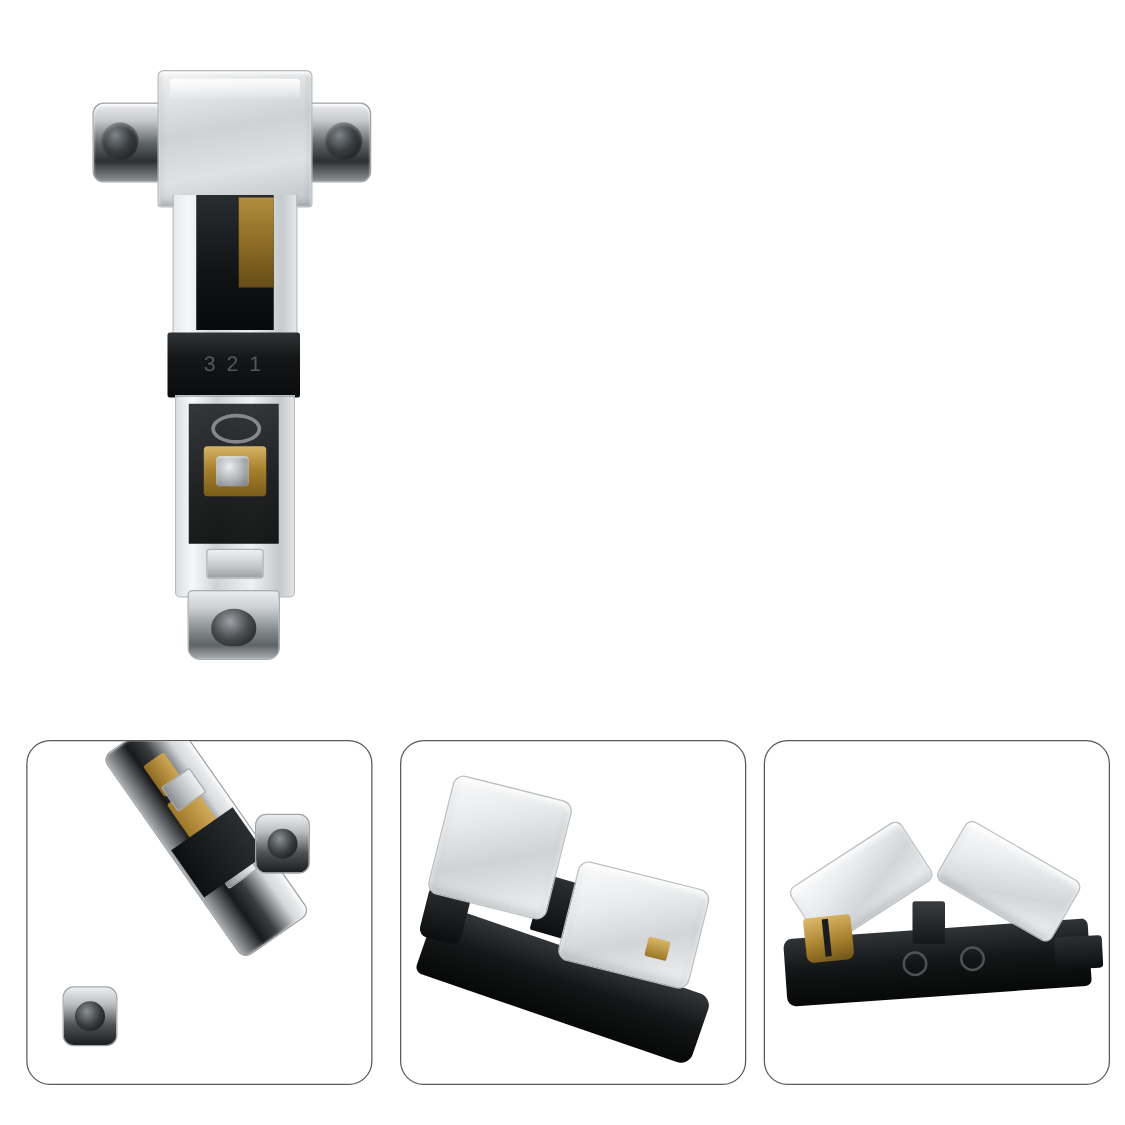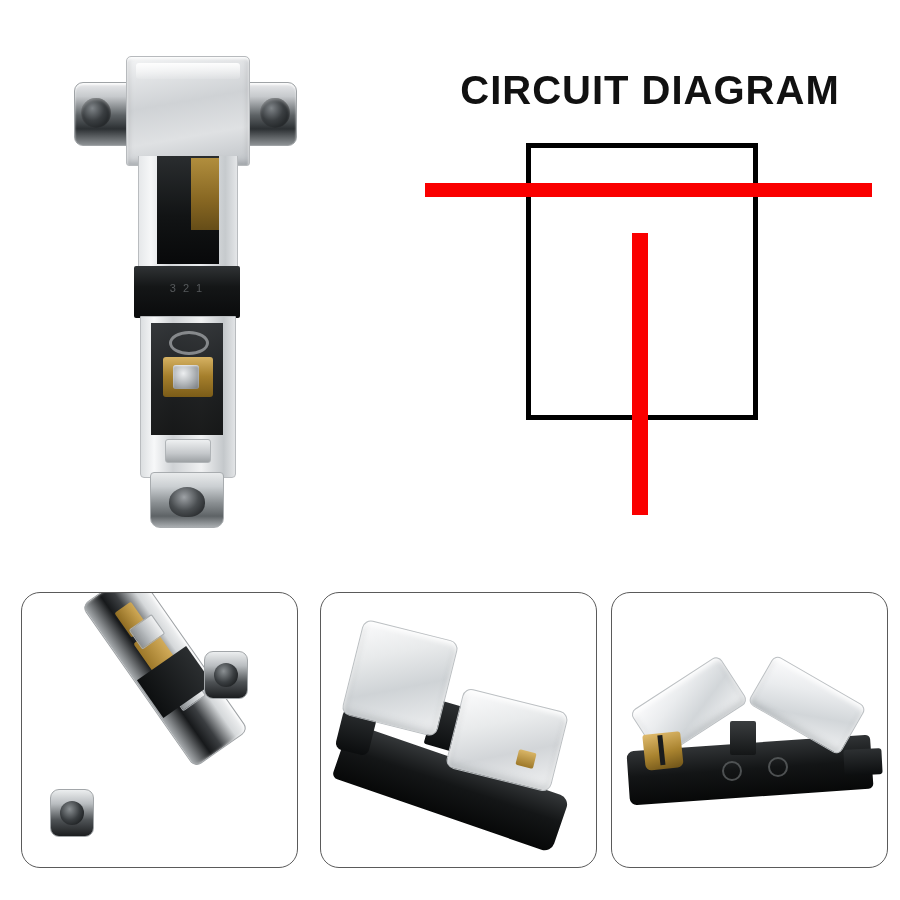--- a/index.html
+++ b/index.html
@@ -137,21 +137,21 @@
     width: 106px; height: 52px;
     background: linear-gradient(180deg,#303335 0%,#141617 40%,#0a0b0c 100%);
     border-radius: 2px;
     overflow: hidden;
   }
   .hero-emboss {
     position: absolute;
     left: 0; right: 0; top: 16px;
     text-align: center;
     color: #6b6f72;
-    font-size: 11px;
+    font-size: 17px;
     letter-spacing: 2px;
     font-family: "Liberation Sans", sans-serif;
     opacity: .75;
   }
 
   
   .hero-stem-clear-low {
     position: absolute;
     left: 62px; top: 278px;
     width: 94px; height: 160px;
@@ -482,29 +482,20 @@
       <div class="hero-ring"></div>
       <div class="hero-screw-block">
         <div class="hero-screw-head"></div>
       </div>
       <div class="hero-low-tab"></div>
     </div>
 
     <div class="hero-nose"></div>
   </div>
 
-  <div id="circuit-diagram">
-    <div id="diagram-title">CIRCUIT DIAGRAM</div>
-
-    <div id="diagram-body-rect"></div>
-
-    <div id="diagram-wire-horizontal"></div>
-
-    <div id="diagram-wire-vertical"></div>
-  </div>
 </div>
 
 <div id="thumbnail-row">
 
   <div id="thumb-panel-1" class="thumb-panel">
     <div class="thumb-art">
       <div class="t1-body">
         <div class="t1-gold"></div>
         <div class="t1-gold2"></div>
         <div class="t1-clip" style="left:46px; top:12px;"></div>

